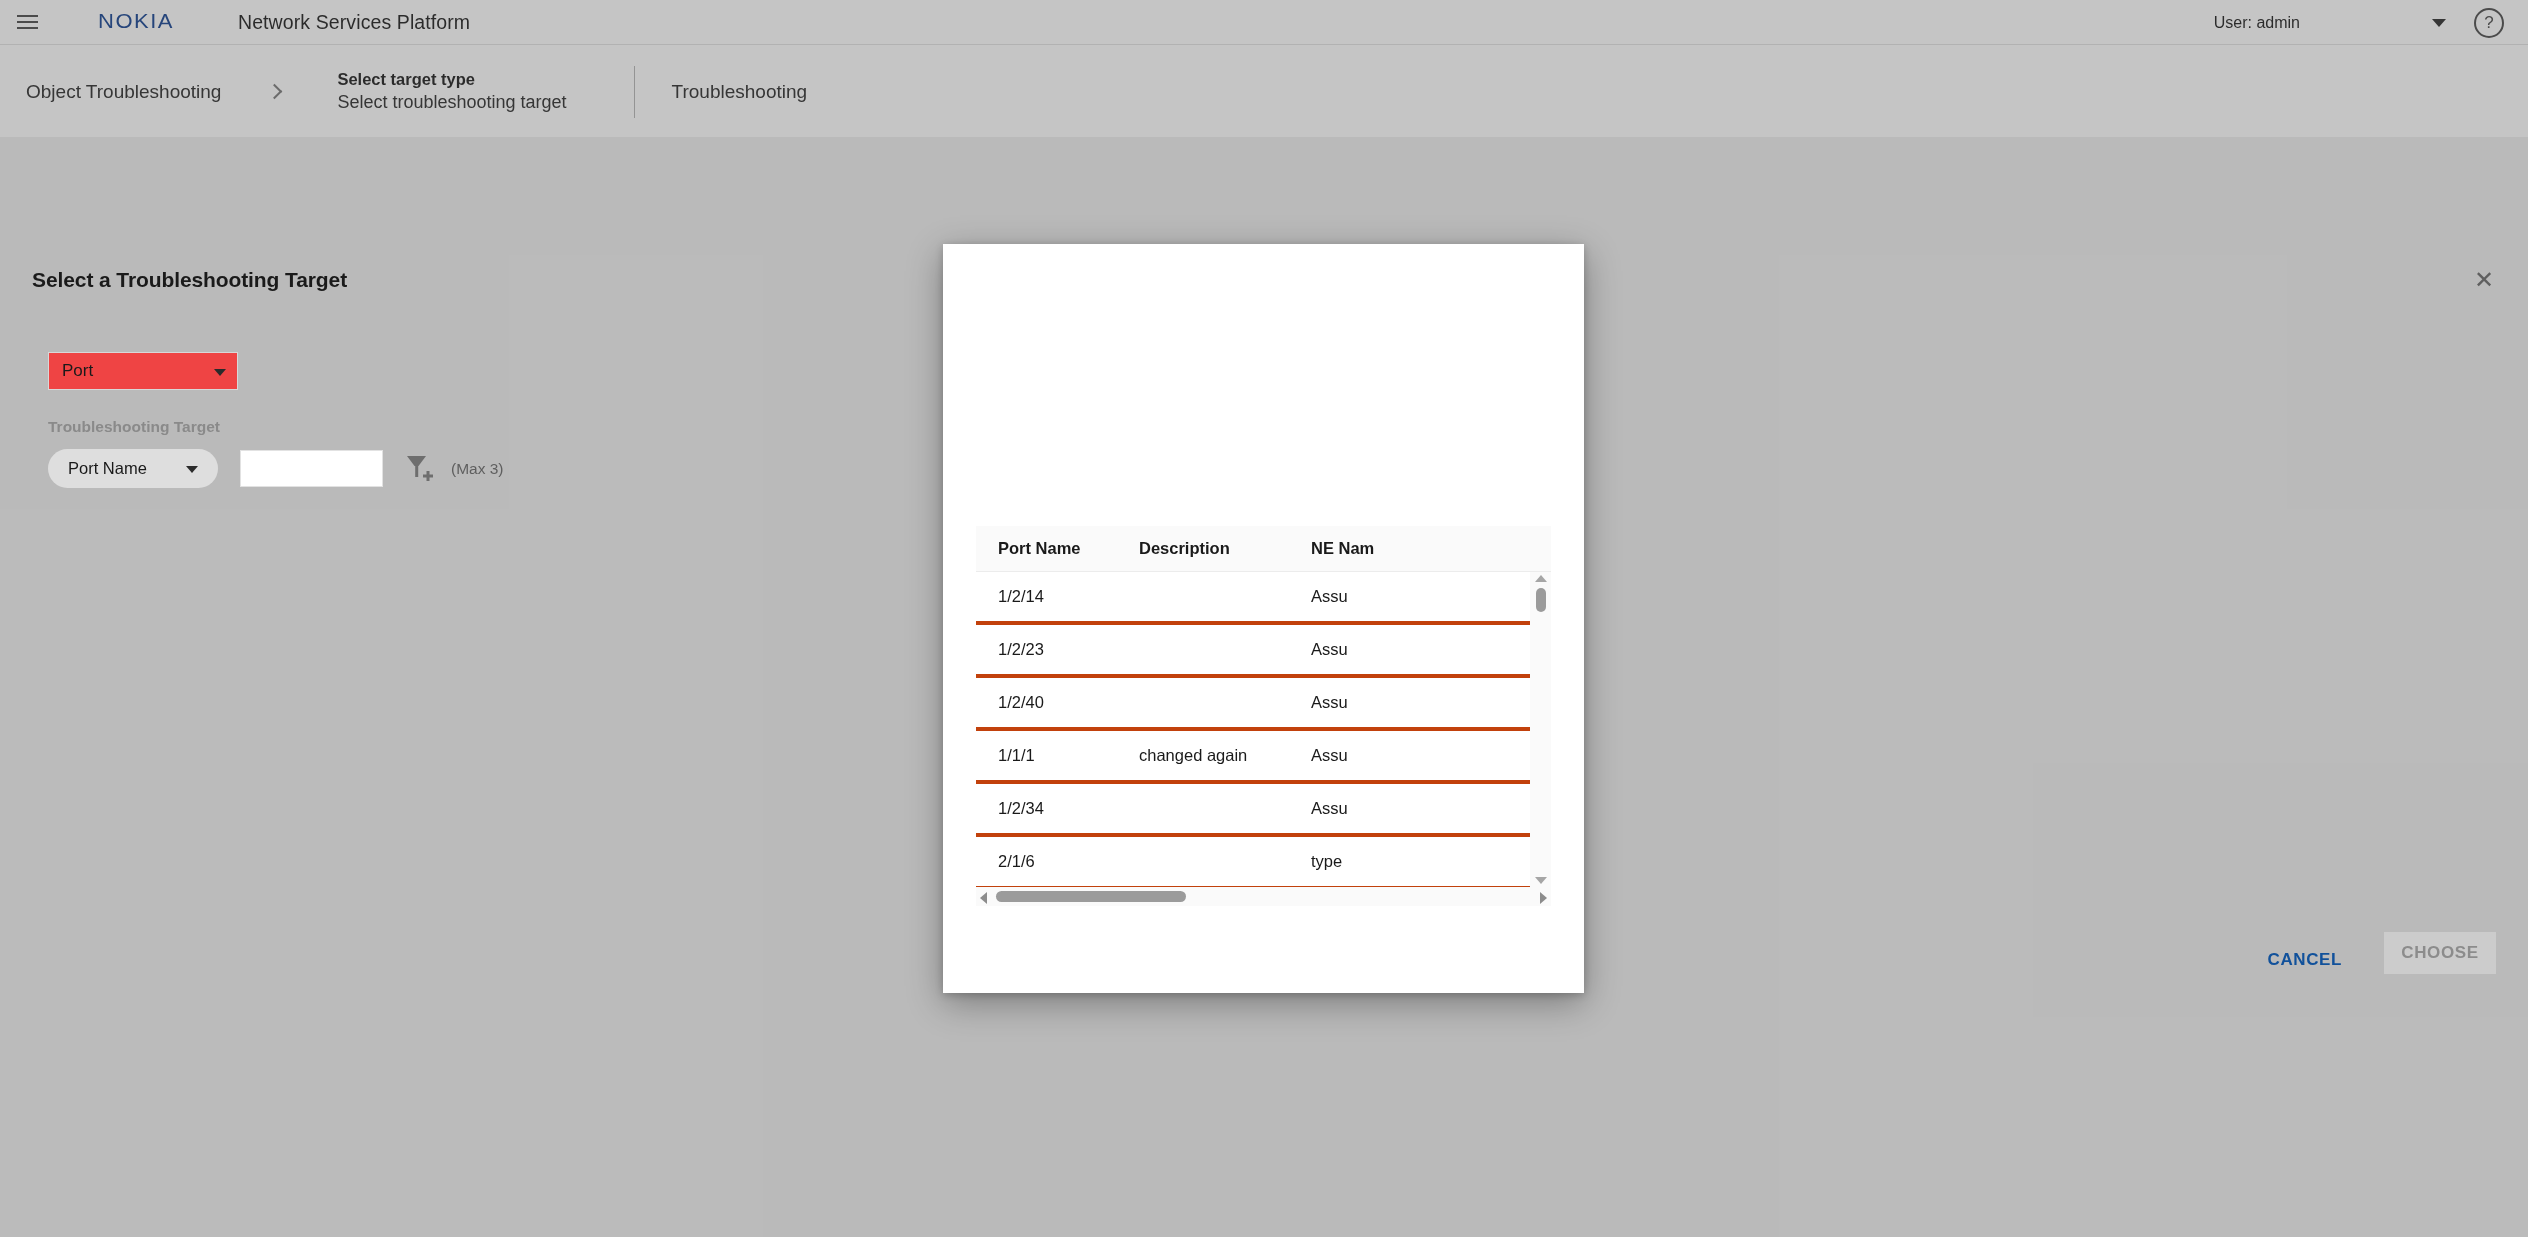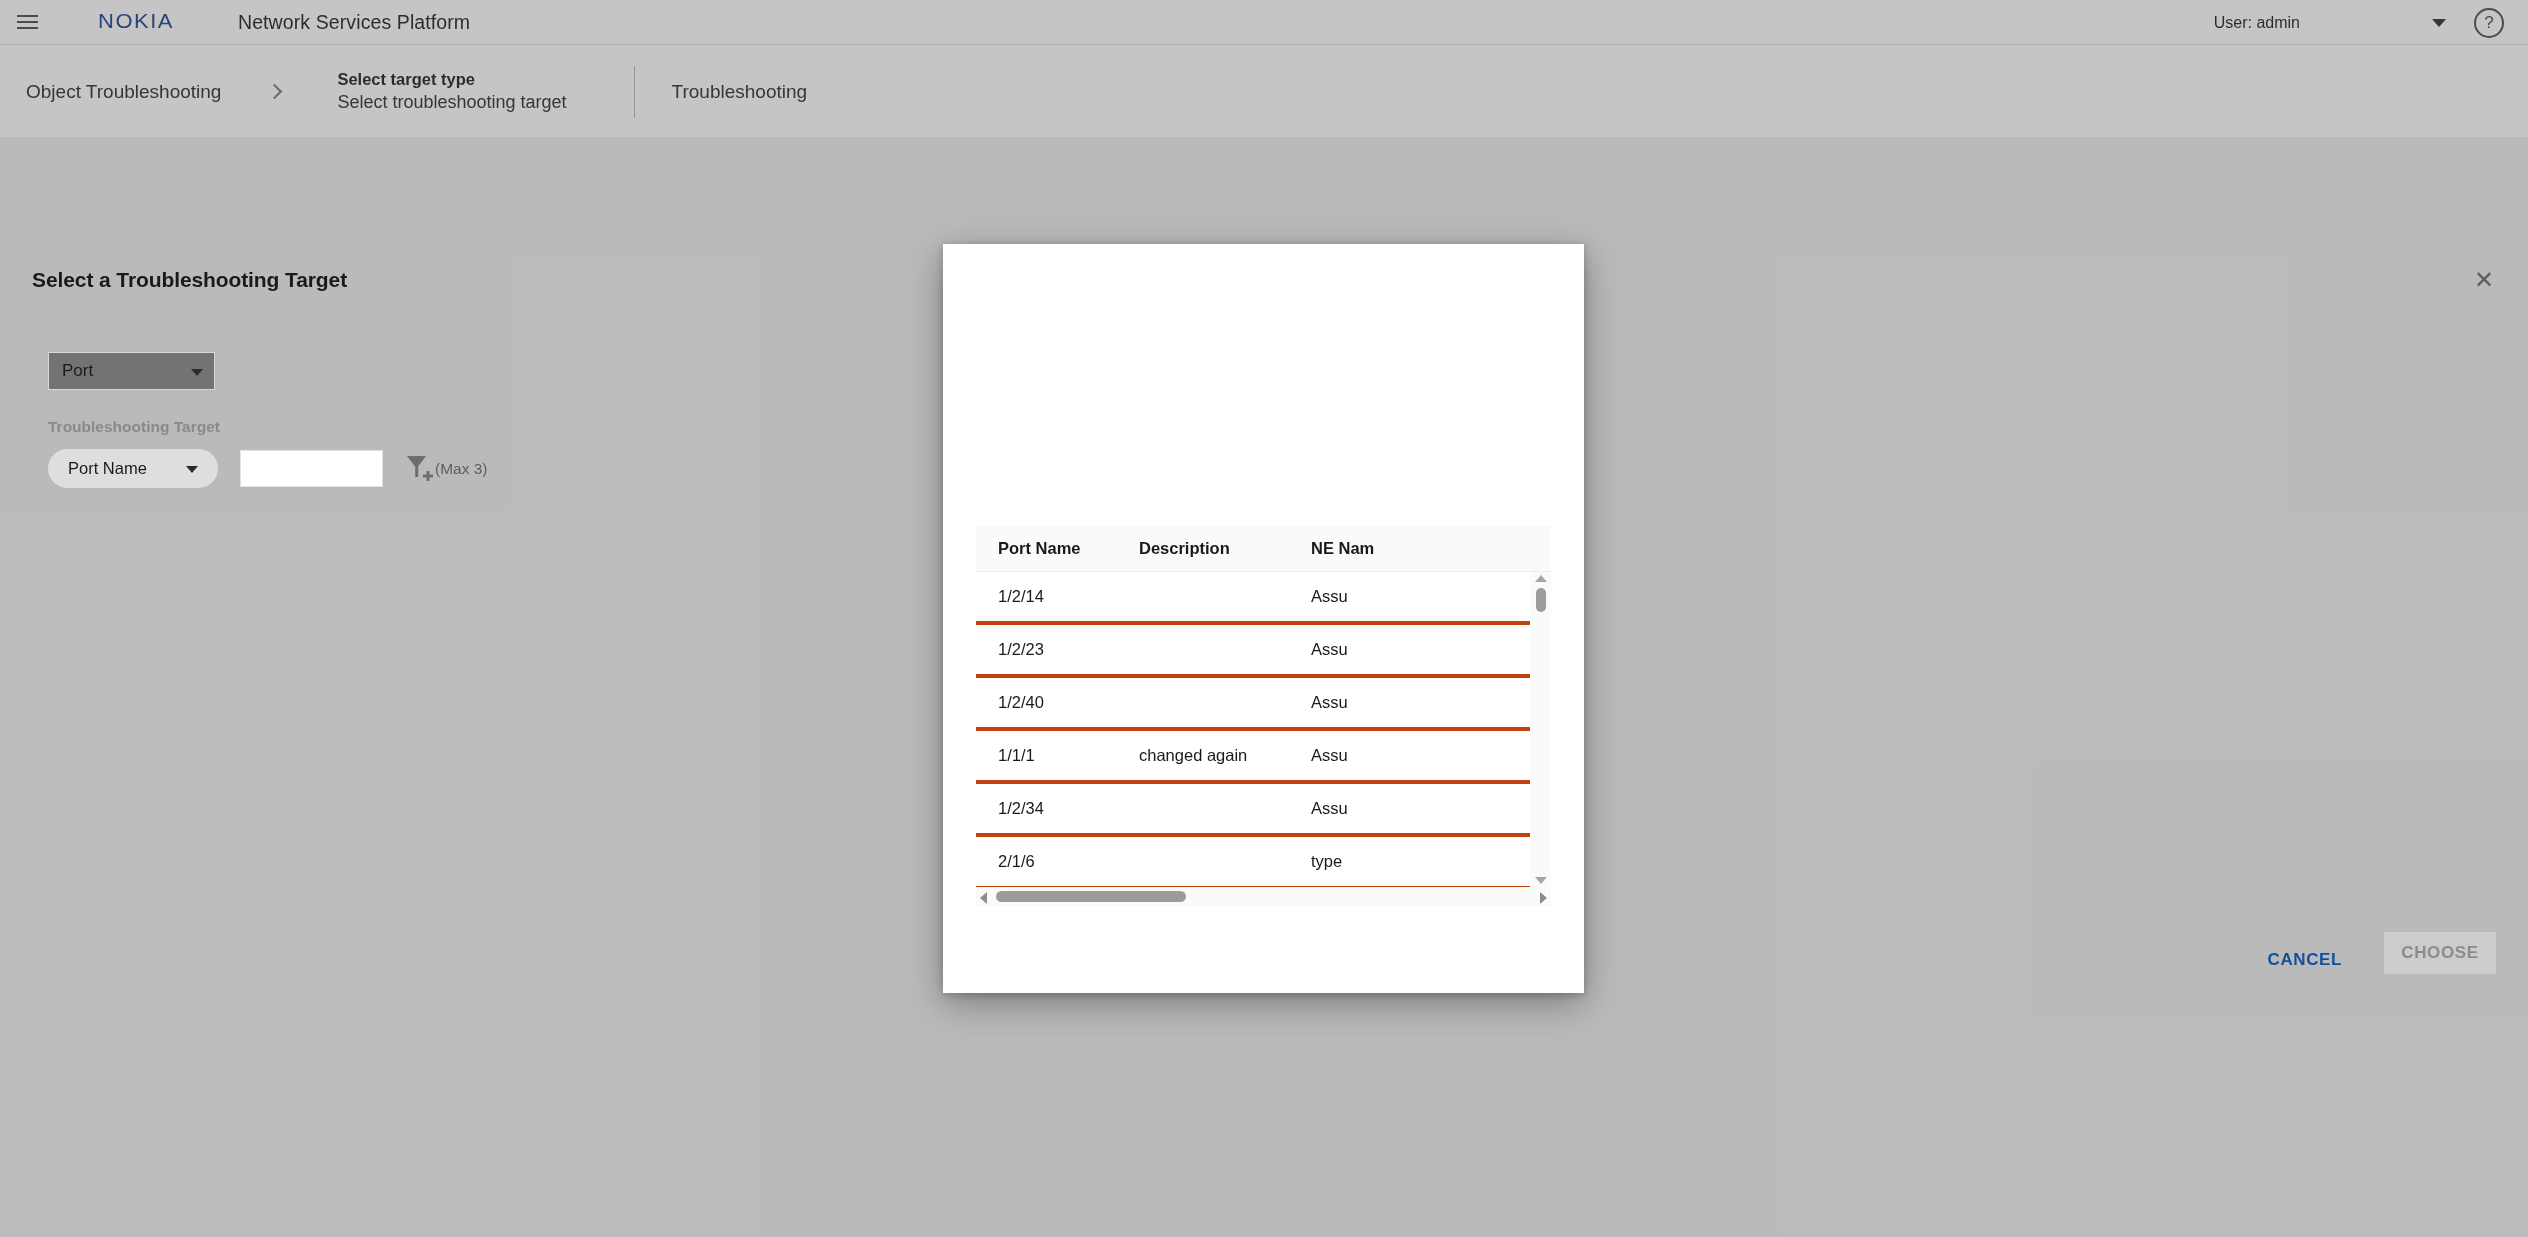--- a/index.html
+++ b/index.html
@@ -204,23 +204,23 @@
     font-size: 15.5px;
     font-weight: bold;
     color: #8a8a8a;
   }
 
   #target-type-label { position: absolute; left: 48px; top: 328px; }
 
   #target-type-select {
     position: absolute;
     left: 48px; top: 352px;
-    width: 167px; height: 38px;
+    width: 190px; height: 38px;
     border: 1px solid #d8d8d8;
-    background: #737373;
+    background: #ef4444;
     display: flex; align-items: center;
     cursor: pointer;
   }
   #target-type-value {
     margin-left: 13px;
     font-size: 17px;
     color: #1a1a1a;
   }
   #target-type-caret {
     position: absolute;
@@ -267,20 +267,21 @@
     outline: none;
     font-family: "Liberation Sans", sans-serif;
   }
   #filter-add-btn {
     margin-left: 22px;
     width: 30px; height: 34px;
     position: relative;
     cursor: pointer;
   }
   #filter-max-note {
+    margin-left: 16px;
     font-size: 15.5px;
     color: #5f5f5f;
   }
 
   
   #table-wrap {
     position: absolute;
     left: 976px; top: 526px;
     width: 575px; height: 361px;
     background: #ffffff;

